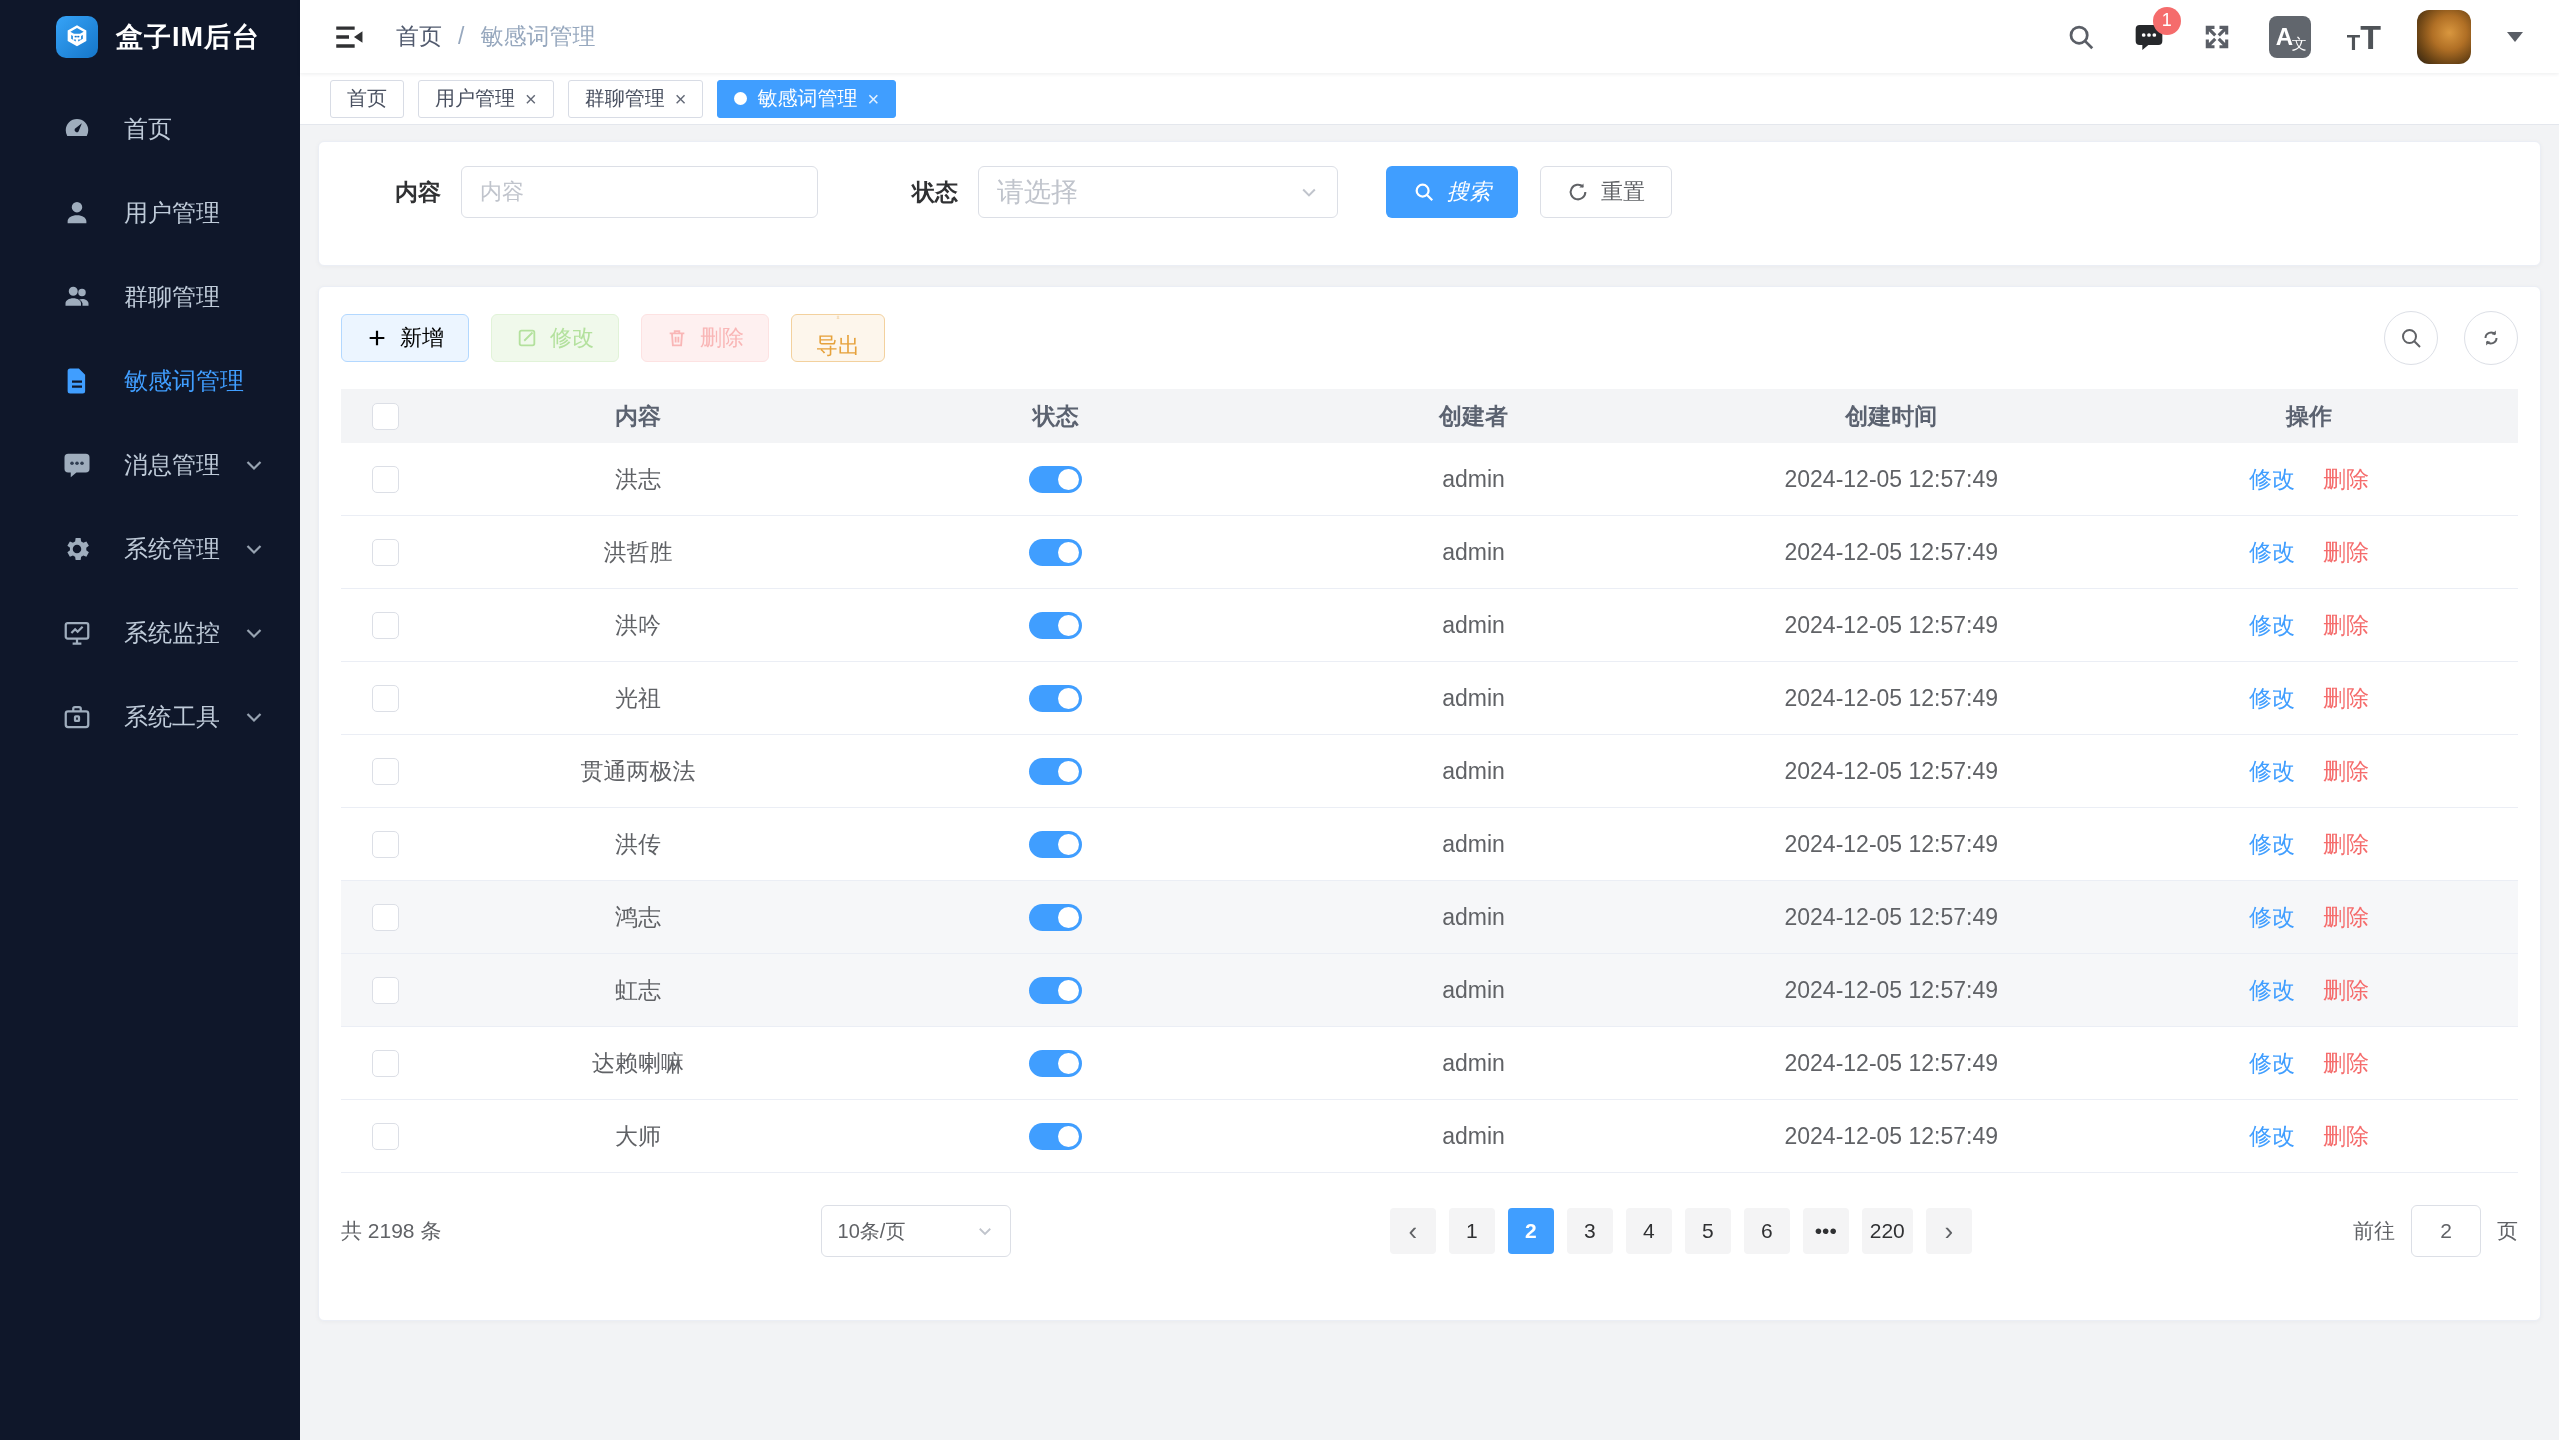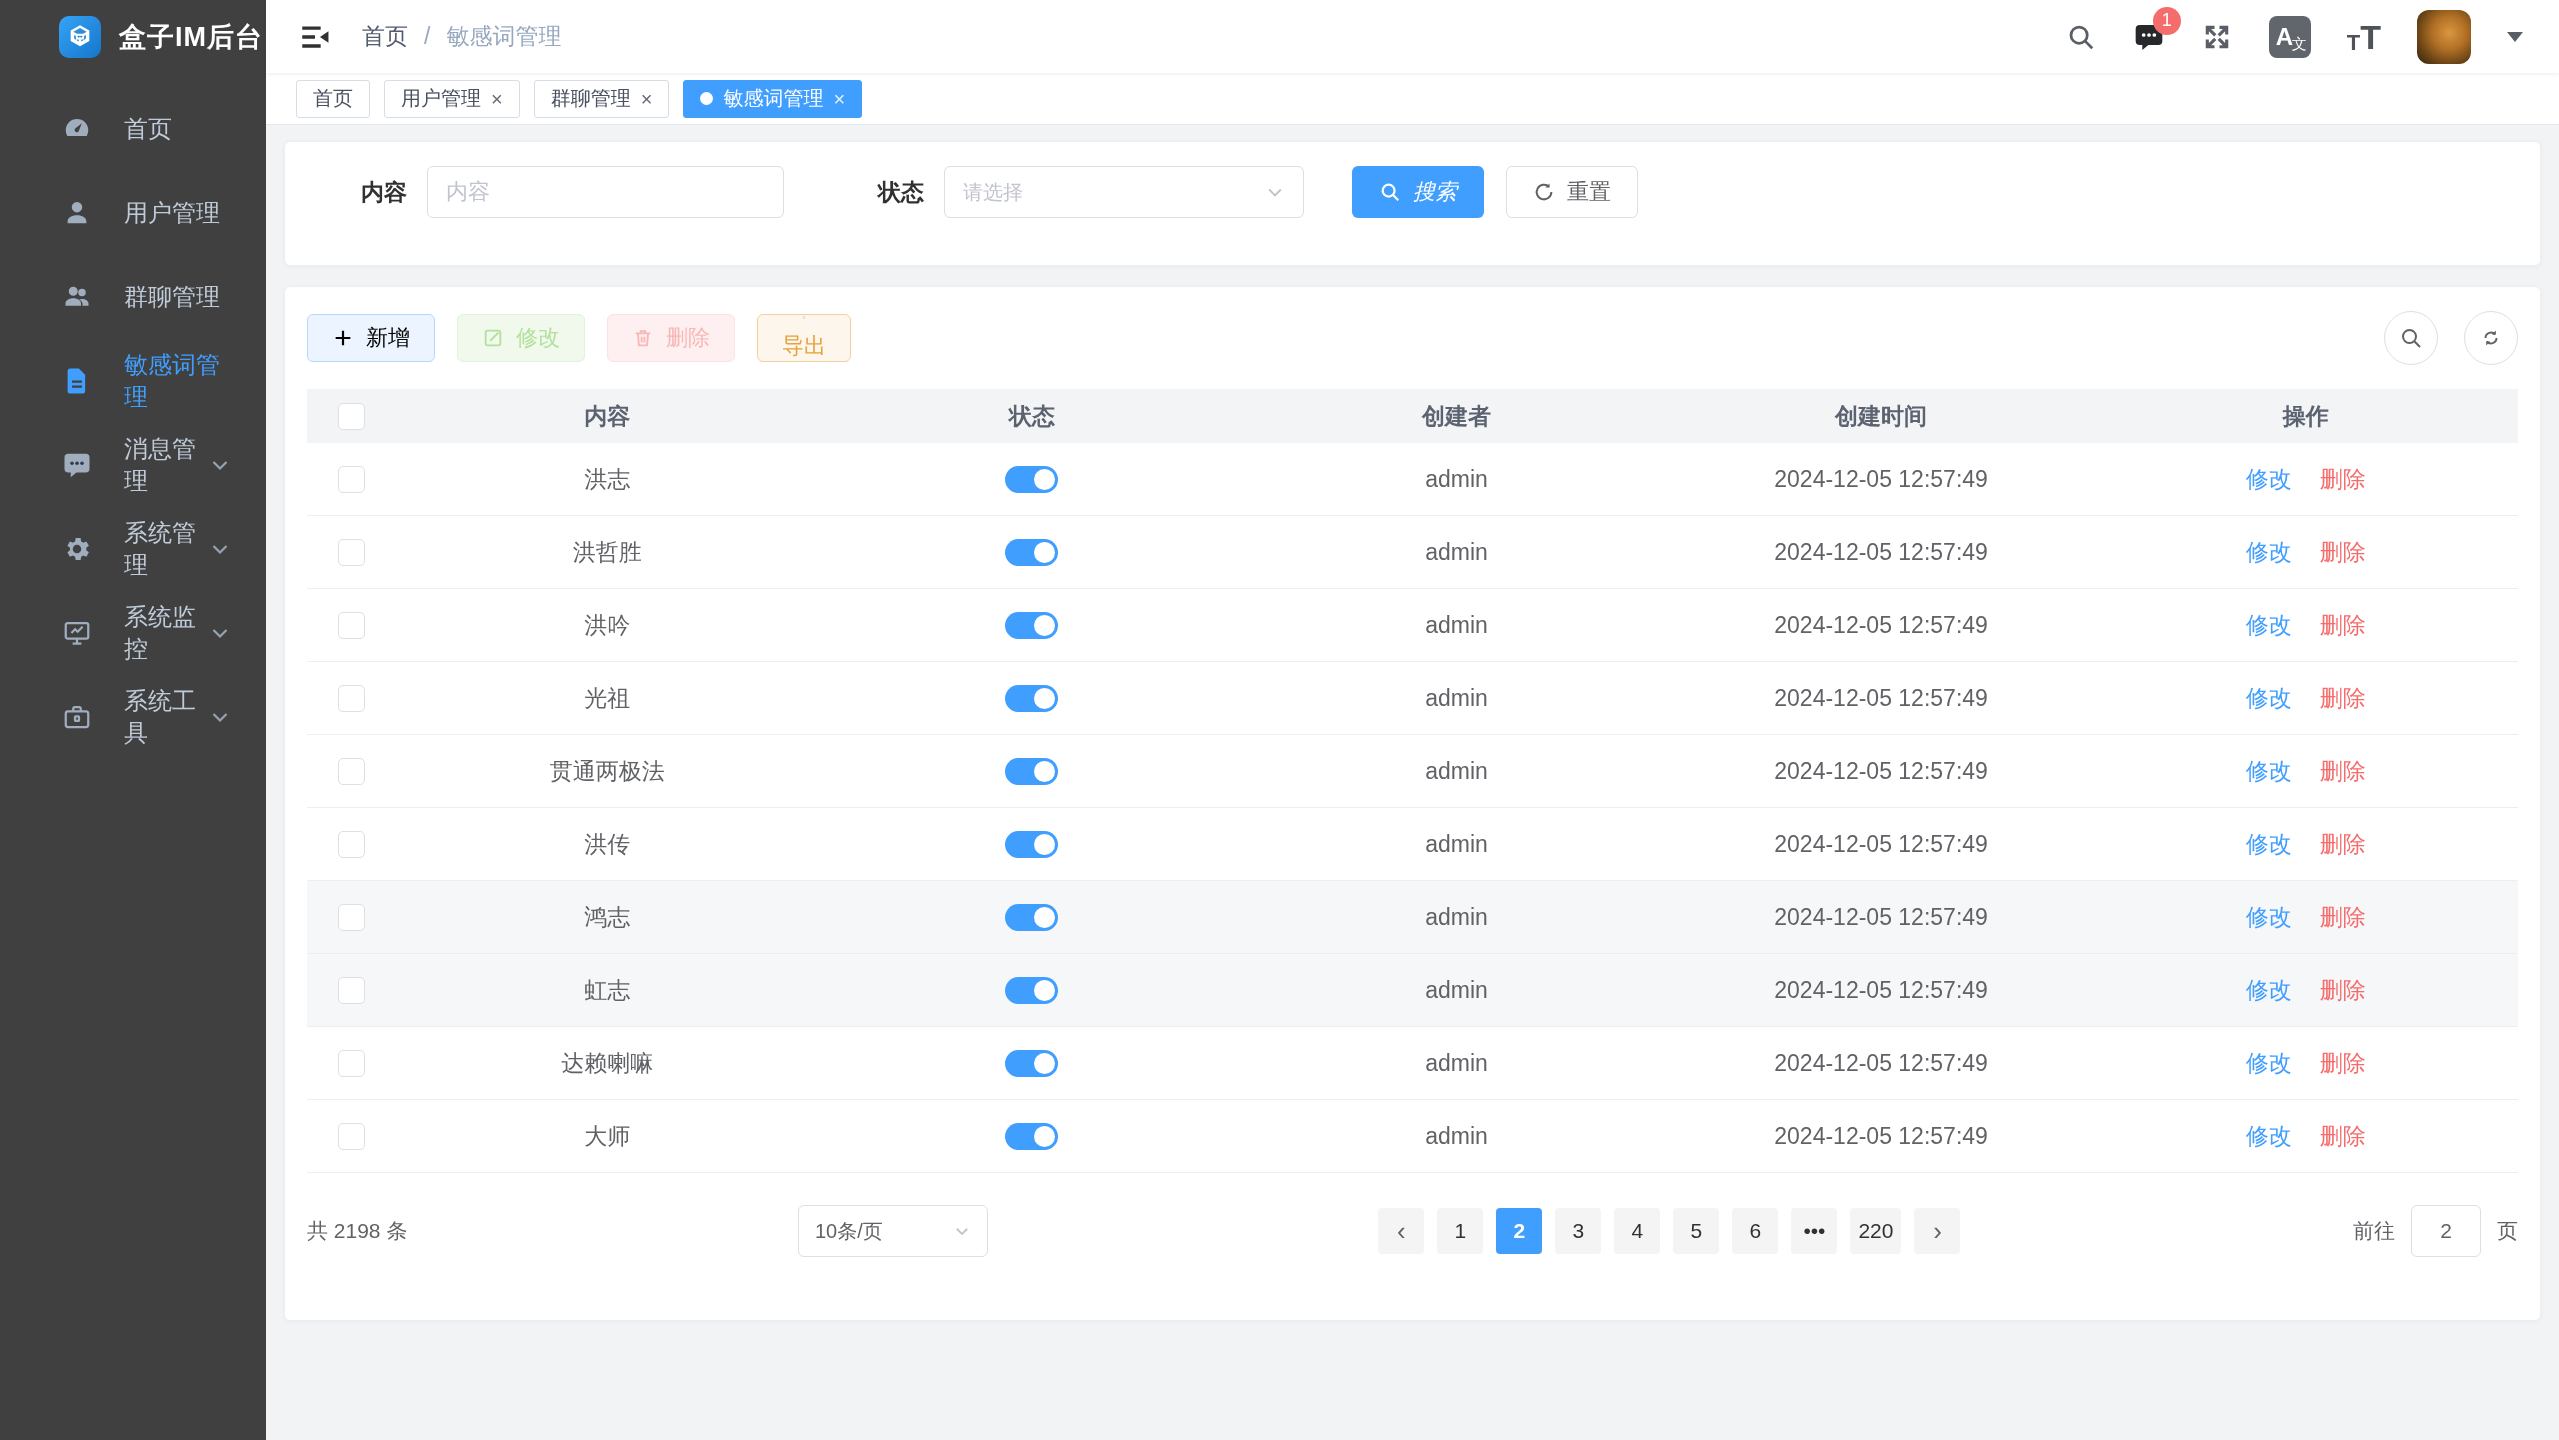--- a/index.html
+++ b/index.html
@@ -1,21 +1,21 @@
 <!DOCTYPE html>
 <html><head>
 <meta charset="utf-8">
 <style>
   * { margin:0; padding:0; box-sizing:border-box; }
   html,body { width:2559px; height:1440px; }
   body { font-family:"Liberation Sans","DejaVu Sans",sans-serif; background:#f2f3f5; overflow:hidden; }
   .app { display:flex; width:2559px; height:1440px; }
 
   
-  .sidebar { width:266px; flex-shrink:0; background:#404040; display:flex; flex-direction:column;align-items:center; }
+  .sidebar { width:300px; flex-shrink:0; background:#0f172a; display:flex; flex-direction:column; }
   .logo-row { height:73px; display:flex; align-items:center; padding-left:56px; gap:18px; }
   .logo-mark { width:42px; height:42px; border-radius:10px; background:linear-gradient(135deg,#36a3f7,#1576c9); display:flex; align-items:center; justify-content:center; color:#fff; }
   .logo-mark svg { width:28px; height:28px; }
   .logo-title { color:#ffffff; font-size:27px; font-weight:bold; letter-spacing:1px; }
   .menu { margin-top:14px; }
   .menu-item { height:84px; display:flex; align-items:center; padding:0 34px 0 62px; cursor:pointer; color:#bfcbd9; font-size:24px; }
   .mi-icon { width:30px; height:30px; margin-right:32px; color:#9fadbd; display:flex; align-items:center; }
   .mi-icon svg { width:30px; height:30px; }
   .menu-item.active, .menu-item.active .mi-icon { color:#409eff; }
   .mi-label { flex:1; }
@@ -57,21 +57,21 @@
   .content { flex:1; padding:16px 18px 0; overflow:hidden; }
   .card { background:#fff; border:1px solid #ebeef5; border-radius:6px; box-shadow:0 1px 5px rgba(0,0,0,.04); }
 
   
   .search-card { height:125px; padding:24px 28px 0 76px; margin-bottom:20px; }
   .form-row { display:flex; align-items:center; }
   .form-label { font-size:23px; font-weight:bold; color:#303133; margin-right:20px; white-space:nowrap; }
   .text-input { width:357px; height:52px; border:1px solid #dcdfe6; border-radius:6px; padding:0 18px; font-size:22px; color:#606266; outline:none; margin-right:94px; }
   .text-input::placeholder { color:#c0c4cc; }
   .select { width:360px; height:52px; border:1px solid #dcdfe6; border-radius:6px; padding:0 18px; display:flex; align-items:center; justify-content:space-between; margin-right:48px; cursor:pointer; background:#fff; }
-  .select .sel-placeholder { color:#c0c4cc; font-size:20px; }
+  .select .sel-placeholder { color:#c0c4cc; font-size:27px; }
   .select .chev { width:20px; height:20px; color:#c0c4cc; display:flex; }
   .btn { height:52px; border-radius:6px; font-size:22px; display:inline-flex; align-items:center; gap:12px; padding:0 26px; cursor:pointer; border:1px solid transparent; white-space:nowrap; }
   .btn svg { width:22px; height:22px; }
   .btn-primary { background:#409eff; color:#fff;font-style:italic; }
   .btn-default { background:#fff; border-color:#dcdfe6; color:#606266; margin-left:22px; }
 
   
   .main-card { padding:24px 22px 0; height:1035px; }
   .toolbar { display:flex; align-items:center; }
   .tb-left { display:flex; gap:22px; }

